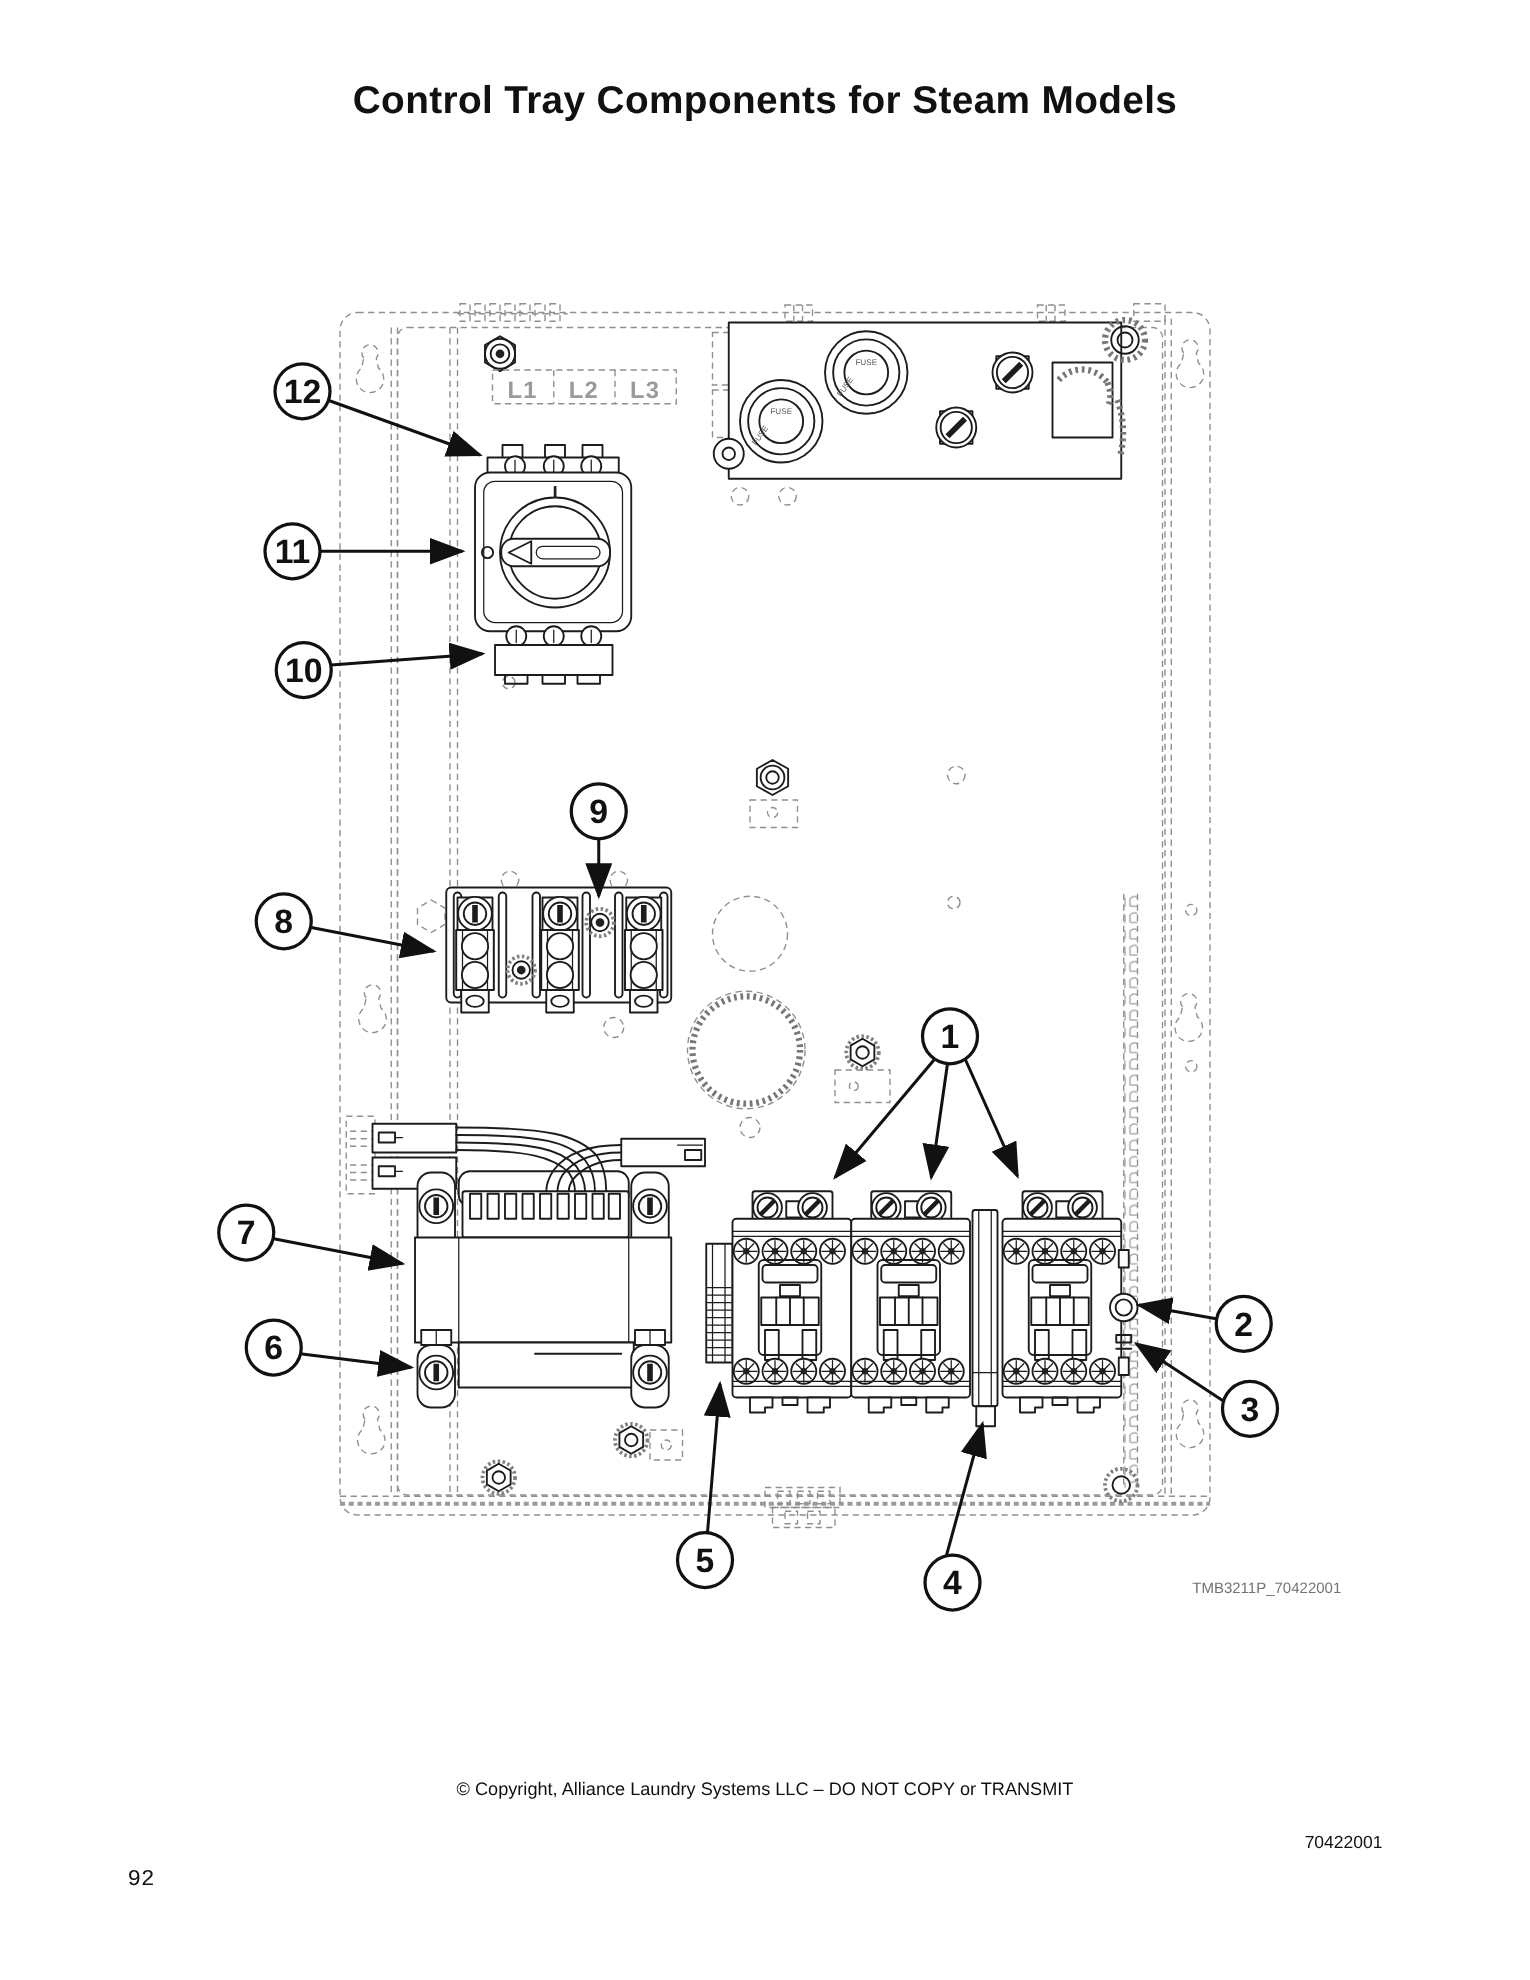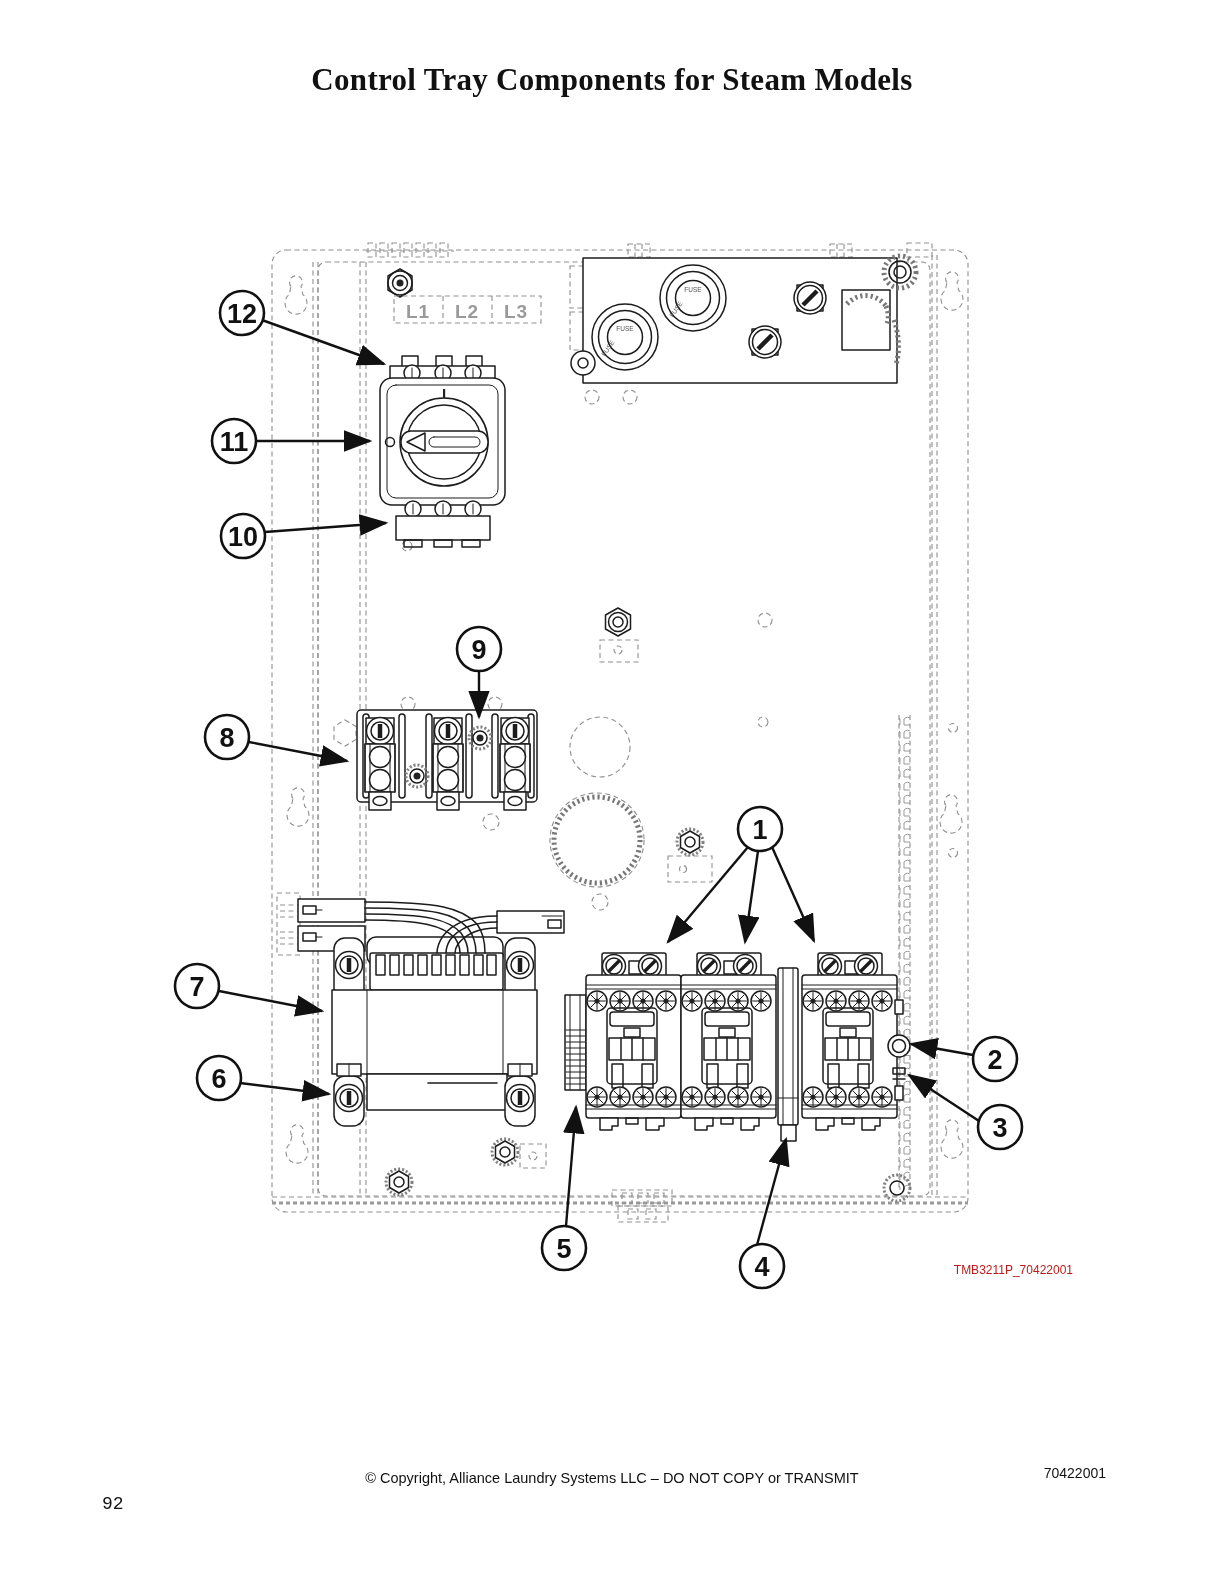--- a/index.html
+++ b/index.html
@@ -1,23 +1,23 @@
 <!DOCTYPE html>
 <html><head>
 <meta charset="utf-8">
 <style>
   html,body { margin:0; padding:0; background:#ffffff; }
   body { width:1224px; height:1584px; position:relative;
          font-family:"Liberation Sans", sans-serif; color:#111; }
   .page-title { position:absolute; top:62px; left:0; width:100%; text-align:center;
-                font-size:31px; font-weight:bold; letter-spacing:.3px;font-family:Liberation Serif, serif; }
+                font-size:31px; font-weight:bold; letter-spacing:.3px; }
   svg.diagram { position:absolute; left:0; top:0; }
-  .fig-code { position:absolute; top:1263px; right:151px; font-size:12px; color:#b91c1c; }
+  .fig-code { position:absolute; top:1263px; right:151px; font-size:12px; color:#737373; }
   .footer-page { position:absolute; left:102px; top:1494px; font-size:18px;font-family:Liberation Mono, monospace; }
-  .footer-copy { position:absolute; left:0; top:1424px; width:100%; text-align:center; font-size:14.5px;margin-top:46px; }
+  .footer-copy { position:absolute; left:0; top:1424px; width:100%; text-align:center; font-size:14.5px; }
   .footer-doc  { position:absolute; right:118px; top:1465px; font-size:14px; }
 
   
   .s  { stroke:#1c1c1c; stroke-width:1.5; fill:none; stroke-linecap:round; stroke-linejoin:round; }
   .sw { stroke:#1c1c1c; stroke-width:1.5; fill:#ffffff; stroke-linejoin:round; }
   .thin { stroke-width:1; }
   .d  { stroke:#8f8f8f; stroke-width:1.1; fill:none; stroke-dasharray:5 3.5; }
   .dfat { stroke:#9a9a9a; stroke-width:3.2; fill:none; stroke-dasharray:4 3; }
   .knurl { stroke:#777; stroke-width:5; fill:none; stroke-dasharray:2.2 3; }
   .knl { stroke:#808080; stroke-width:3; fill:none; stroke-dasharray:2 2; }

